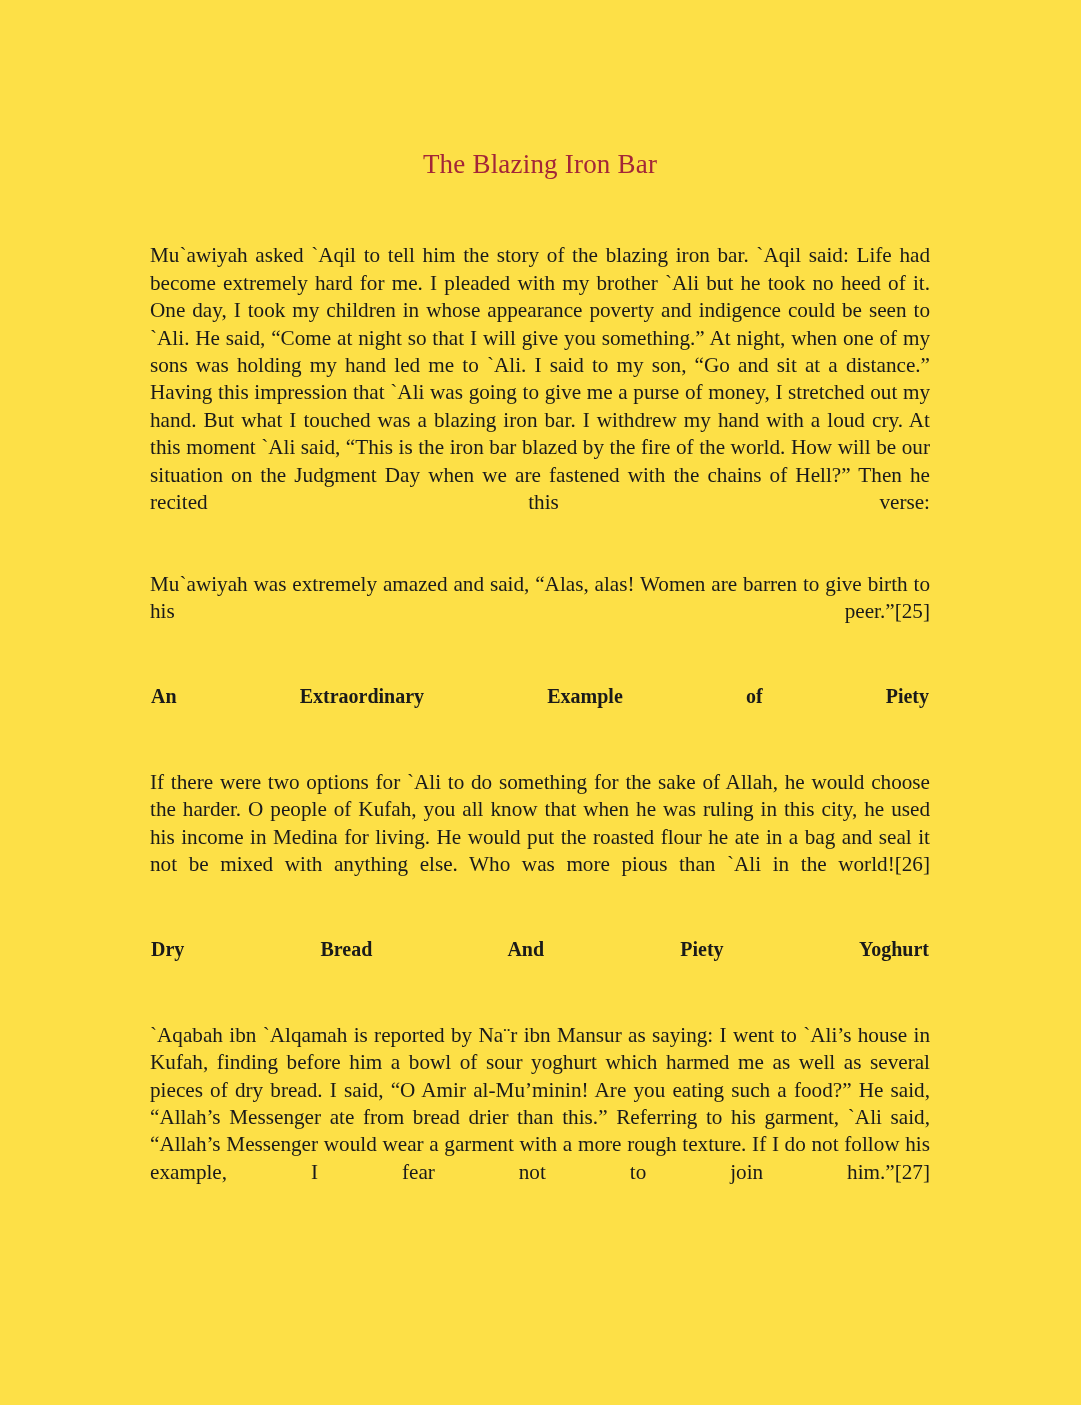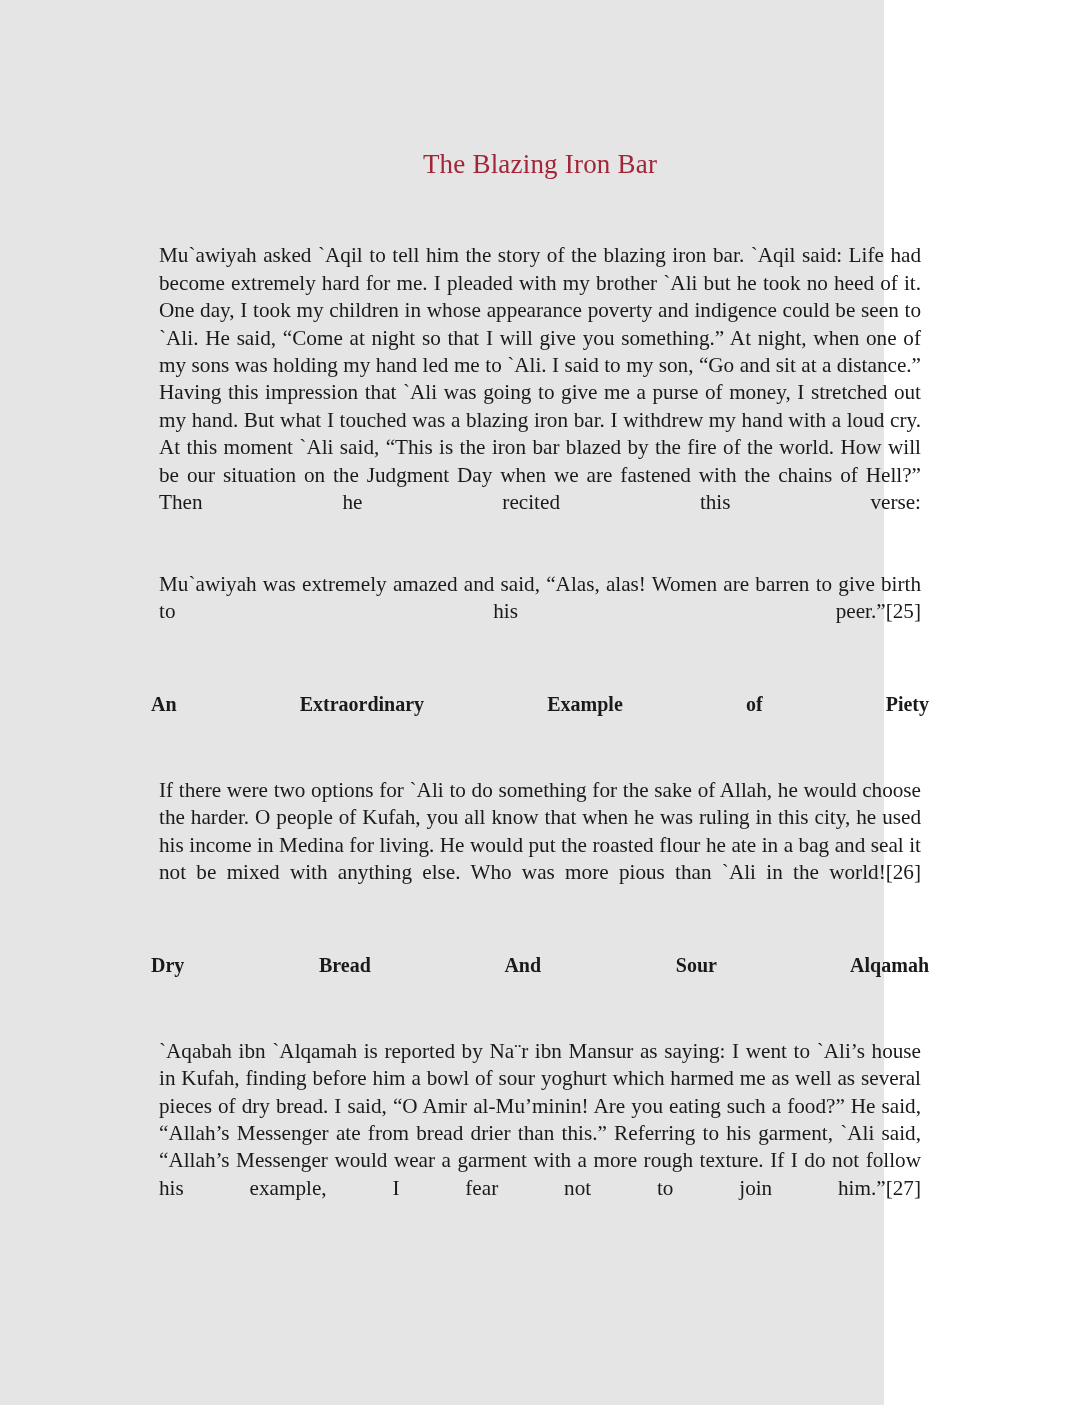--- a/index.html
+++ b/index.html
@@ -9,23 +9,23 @@
   }
   body {
     width: 1086px;
     height: 1405px;
     font-family: "Liberation Serif", "DejaVu Serif", serif;
     color: #1a1a1a;
     -webkit-font-smoothing: antialiased;
   }
   .page {
     position: relative;
-    width: 884px;
+    width: 1081px;
     height: 1405px;
-    background: #e5e5e5;
+    background: #fde047;
     box-sizing: border-box;
   }
   .content {
     position: absolute;
     left: 143px;
     top: 0;
     width: 794px;
   }
 
   
@@ -39,21 +39,21 @@
     padding-top: 148px;
     line-height: 1.2;
   }
 
   
   .para {
     font-size: 21.2px;
     line-height: 27.4px;
     text-align: justify;
     text-justify: inter-word;
-    margin: 16px;
+    margin: 7px;
     hyphens: none;
   }
   .para.first {
     margin-top: 62px;
   }
   .para.gap {
     margin-top: 27px;
   }
   
   .para.force-last-justified {
@@ -110,18 +110,18 @@
 
 
 
     <p class="para gap force-last-justified">Mu`awiyah was extremely amazed and said, “Alas, alas! Women are barren to give birth to his peer.”[25]</p>
 
     <h2 class="section-heading">An Extraordinary Example of Piety</h2>
 
 
     <p class="para gap force-last-justified">If there were two options for `Ali to do something for the sake of Allah, he would choose the harder. O people of Kufah, you all know that when he was ruling in this city, he used his income in Medina for living. He would put the roasted flour he ate in a bag and seal it not be mixed with anything else. Who was more pious than `Ali in the world![26]</p>
 
-    <h2 class="section-heading">Dry Bread And Sour Alqamah</h2>
+    <h2 class="section-heading">Dry Bread And Piety Yoghurt</h2>
 
     <p class="para gap force-last-justified">`Aqabah ibn `Alqamah is reported by Na¨r ibn Mansur as saying: I went to `Ali’s house in Kufah, finding before him a bowl of sour yoghurt which harmed me as well as several pieces of dry bread. I said, “O Amir al-Mu’minin! Are you eating such a food?” He said, “Allah’s Messenger ate from bread drier than this.” Referring to his garment, `Ali said, “Allah’s Messenger would wear a garment with a more rough texture. If I do not follow his example, I fear not to join him.”[27]</p>
 
   </div>
 </div>
 
 </body></html>

